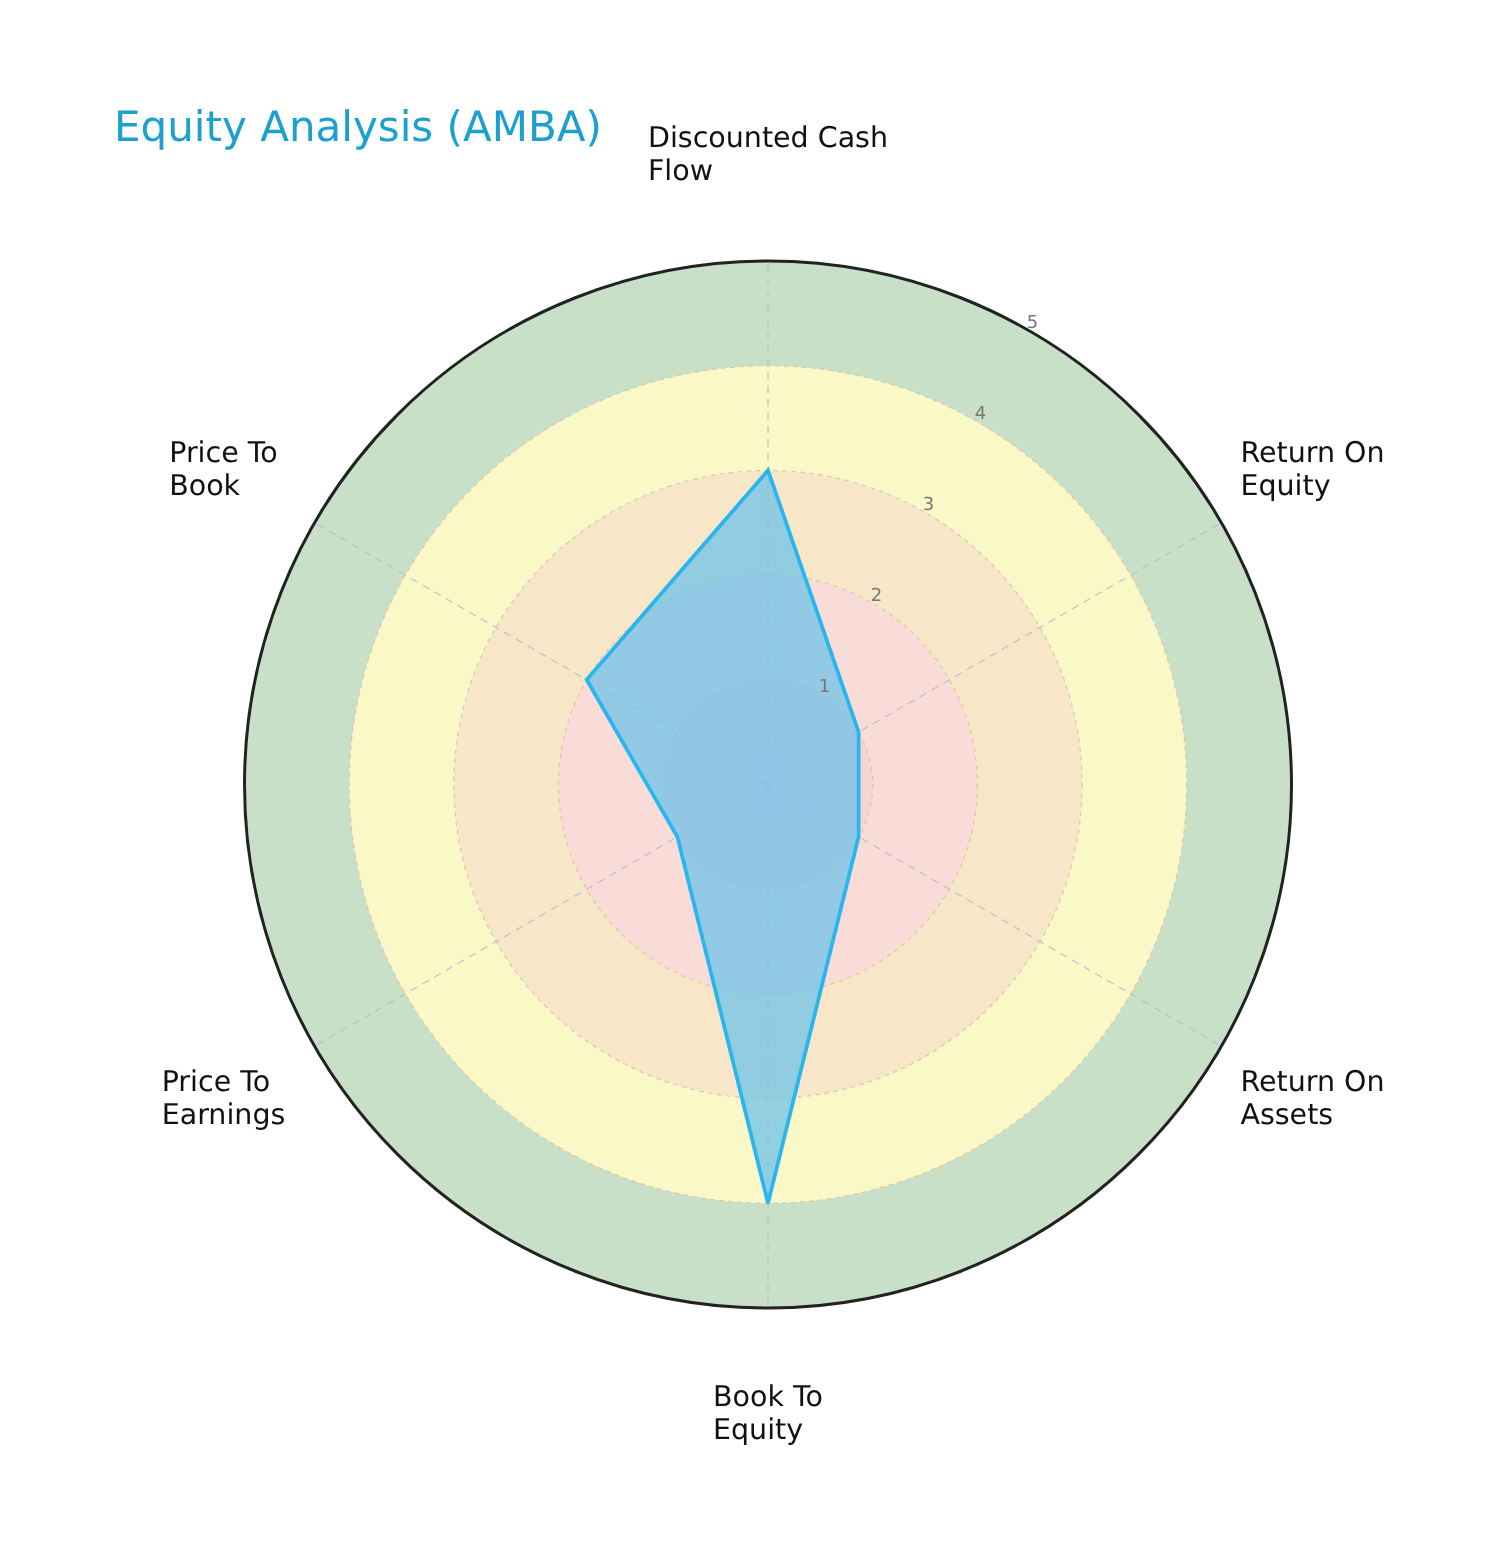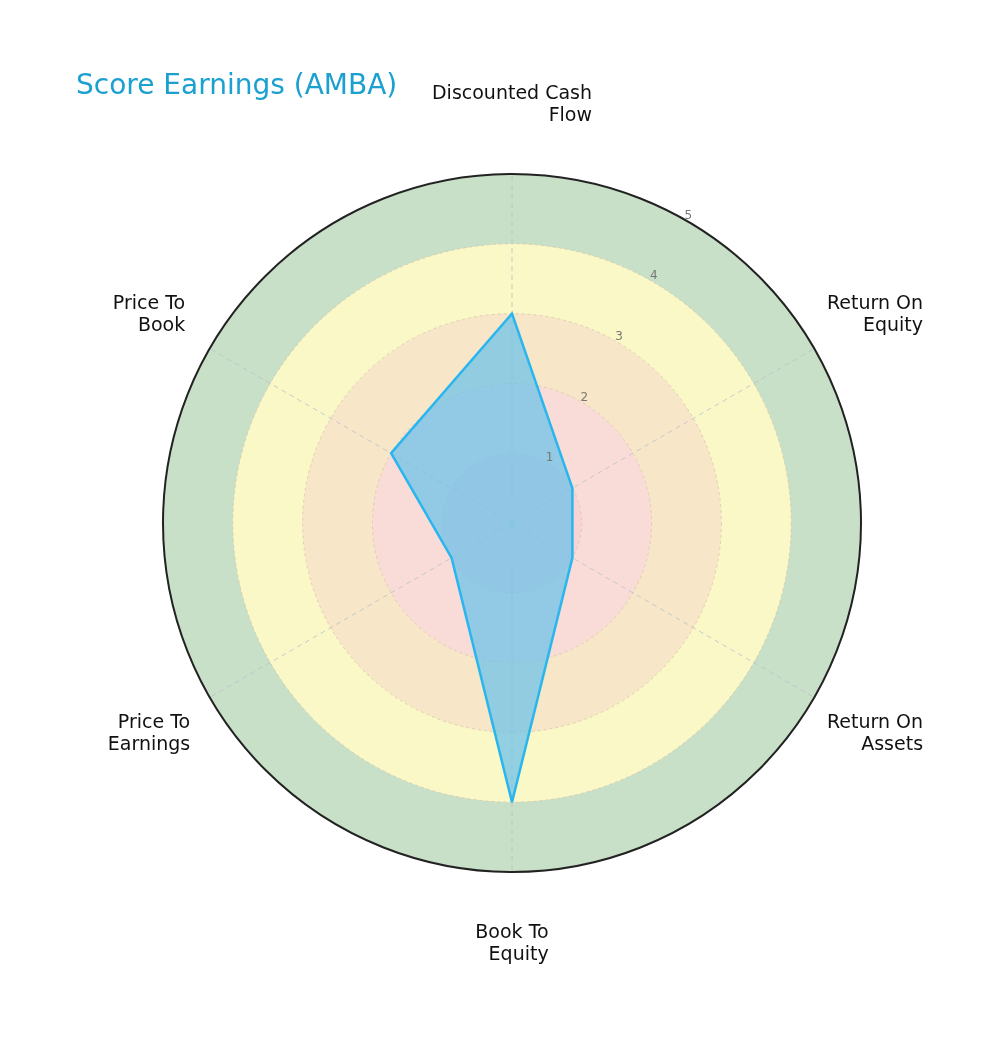--- a/index.html
+++ b/index.html
@@ -1,25 +1,25 @@
 <!DOCTYPE html>
 <html><head>
 <meta charset="utf-8">
 <style>
   html, body { margin: 0; padding: 0; background: #ffffff; }
   body { width: 1000px; height: 1039px; position: relative; overflow: hidden; font-family: "DejaVu Sans", sans-serif; }
   .title { position: absolute; left: 76px; top: 68px; font-size: 28px; color: #1ca0d0; white-space: nowrap; }
-  .axis-label { position: absolute; font-size: 19px; color: #111; text-align: right; line-height: 22px; transform: translateX(-50%); white-space: pre-line; }
+  .axis-label { position: absolute; font-size: 19px; color: #111; text-align: left; line-height: 22px; transform: translateX(-50%); white-space: pre-line; }
   svg { position: absolute; left: 0; top: 0; }
   .tick { font-size: 12px; fill: #777; font-family: "DejaVu Sans", sans-serif; }
 </style>
 </head>
 <body>
 
-<div class="title">Score Earnings (AMBA)</div>
+<div class="title">Equity Analysis (AMBA)</div>
 
 <svg width="1000" height="1039">
   <g id="bands">
       <circle cx="512" cy="523" r="349" fill="#c8e0c8" stroke="#d8c8a8" stroke-width="0.8" stroke-dasharray="3,3"></circle>
       <circle cx="512" cy="523" r="279.2" fill="#fbf8c8" stroke="#d8c8a8" stroke-width="0.8" stroke-dasharray="3,3"></circle>
       <circle cx="512" cy="523" r="209.4" fill="#f8e6c8" stroke="#d8c8a8" stroke-width="0.8" stroke-dasharray="3,3"></circle>
       <circle cx="512" cy="523" r="139.6" fill="#f9dcd8" stroke="#d8c8a8" stroke-width="0.8" stroke-dasharray="3,3"></circle>
       <circle cx="512" cy="523" r="69.8" fill="#f6d4d4" stroke="#d8c8a8" stroke-width="0.8" stroke-dasharray="3,3"></circle>
     </g>
   <g id="grid">

